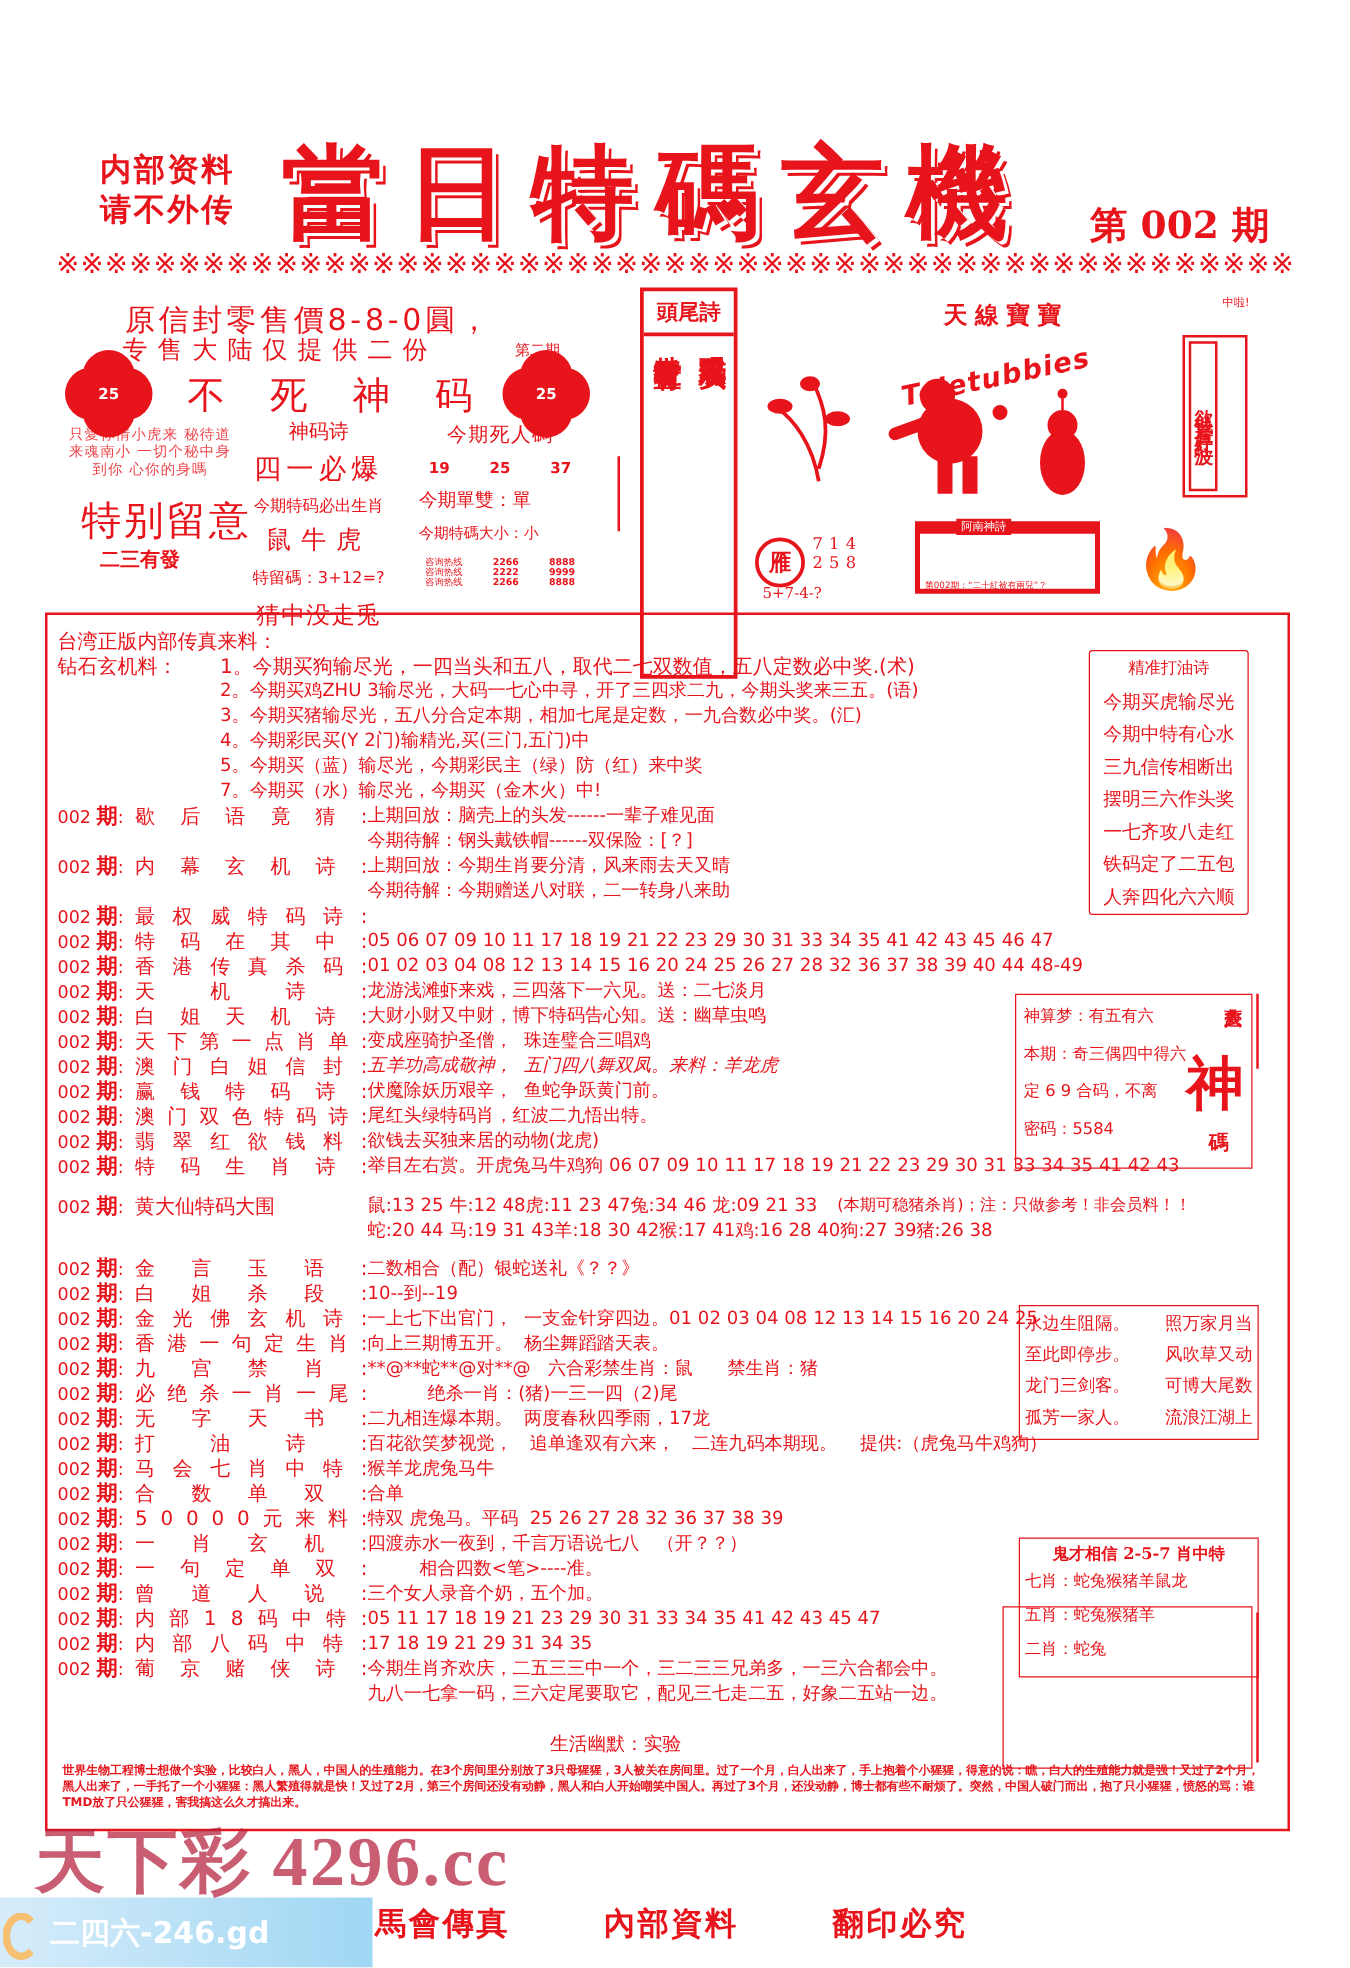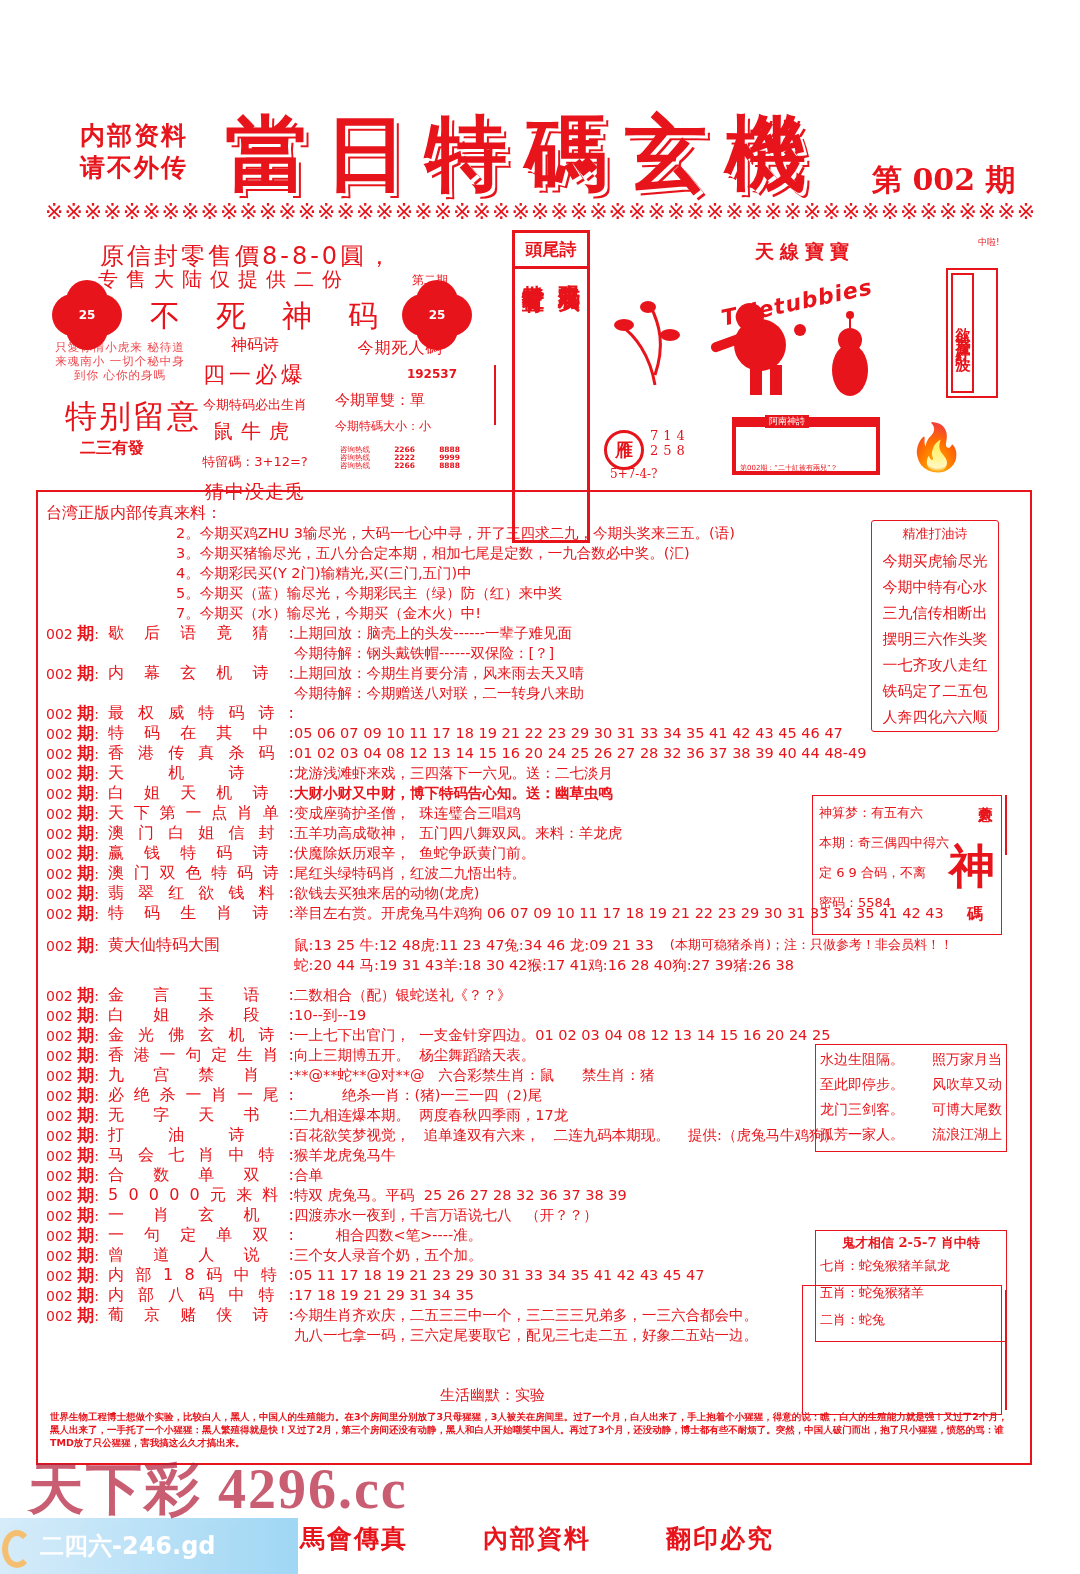--- a/index.html
+++ b/index.html
@@ -19,21 +19,21 @@
 .ersan{left:80px;top:438px;font-size:16px;font-weight:bold}
 .poem-c{left:195px;top:335px;width:120px;text-align:center}
 .poem-c .t1{font-size:16px}
 .poem-c .t2{font-size:22px;margin-top:4px;letter-spacing:4px}
 .poem-c .t3{font-size:13px;margin-top:6px;white-space:nowrap;margin-left:-15px;width:150px}
 .poem-c .t4{font-size:20px;margin-top:4px;letter-spacing:8px}
 .poem-c .t5{font-size:13px;margin-top:8px;white-space:nowrap}
 .poem-c .t6{font-size:19px;margin-top:8px;letter-spacing:1px}
 .right-block{left:335px;top:338px;width:130px}
 .right-block .r1{font-size:16px;letter-spacing:1px;text-align:center}
-.right-block .r2{display:flex;justify-content:flex-end;font-size:12px;font-weight:bold;margin-top:8px;padding:0 8px}
+.right-block .r2{display:flex;justify-content:space-between;font-size:12px;font-weight:bold;margin-top:8px;padding:0 8px}
 .right-block .r3{font-size:15px;margin-top:10px}
 .right-block .r4{font-size:12px;margin-top:8px}
 .tels{left:340px;top:446px;font-size:7.5px;line-height:8px;width:120px}
 .tels div{display:flex;justify-content:space-between}
 .tels b{color:#e8141b}
 .vline{left:494px;top:365px;width:2px;height:60px;background:#e8141b}
 .ht-box{left:512px;top:230px;width:78px;height:313px;border:3px solid #e8141b}
 .ht-title{border-bottom:3px solid #e8141b;font-size:17px;text-align:center;padding:5px 0;font-weight:bold}
 .ht-cols{display:flex;justify-content:space-around;padding-top:4px}
 .ht-col{writing-mode:vertical-rl;font-size:22px;font-weight:bold;line-height:28px;letter-spacing:-1px}
@@ -182,20 +182,24 @@
 <div class="abs zhong">中啦!</div>
 <div class="abs hong">
   <div class="hong-in">欲钱看婷紅波</div>
 </div>
 <div class="abs fire">🔥</div>
 
 <div class="abs main-box"></div>
 
 <div class="abs lines">
   <div class="row" style="font-size:16px">台湾正版内部传真来料：</div>
+  <div class="row" style="font-size:16px">
+    <span style="width:130px">钻石玄机料：</span>
+    <span>1。今期买狗输尽光，一四当头和五八，取代二七双数值，五八定数必中奖.(术)</span>
+  </div>
   <div class="row items">2。今期买鸡ZHU 3输尽光，大码一七心中寻，开了三四求二九，今期头奖来三五。(语)</div>
   <div class="row items">3。今期买猪输尽光，五八分合定本期，相加七尾是定数，一九合数必中奖。(汇)</div>
   <div class="row items">4。今期彩民买(Y 2门)输精光,买(三门,五门)中</div>
   <div class="row items">5。今期买（蓝）输尽光，今期彩民主（绿）防（红）来中奖</div>
   <div class="row items">7。今期买（水）输尽光，今期买（金木火）中!</div>
 
   <div id="rows1">
       <div class="row">
         <span class="pf"><span>002</span> <b>期</b>:</span>
         <span class="lbl">
@@ -280,21 +284,21 @@
       <div class="row">
         <span class="pf"><span>002</span> <b>期</b>:</span>
         <span class="lbl">
           <span>白</span>
           <span>姐</span>
           <span>天</span>
           <span>机</span>
           <span>诗</span>
           <span>:</span>
         </span>
-        <span class="val" style="white-space: pre; font-weight: bold;">大财小财又中财，博下特码告心知。送：幽草虫鸣</span>
+        <span class="val" style="white-space: pre;">大财小财又中财，博下特码告心知。送：幽草虫鸣</span>
       </div>
       <div class="row">
         <span class="pf"><span>002</span> <b>期</b>:</span>
         <span class="lbl">
           <span>天</span>
           <span>下</span>
           <span>第</span>
           <span>一</span>
           <span>点</span>
           <span>肖</span>
@@ -307,21 +311,21 @@
         <span class="pf"><span>002</span> <b>期</b>:</span>
         <span class="lbl">
           <span>澳</span>
           <span>门</span>
           <span>白</span>
           <span>姐</span>
           <span>信</span>
           <span>封</span>
           <span>:</span>
         </span>
-        <span class="val" style="white-space: pre;">五羊功高成敬神，  五门四八舞双凤。来料：羊龙虎</span>
+        <span class="val" style="white-space: pre; font-style: italic;">五羊功高成敬神，  五门四八舞双凤。来料：羊龙虎</span>
       </div>
       <div class="row">
         <span class="pf"><span>002</span> <b>期</b>:</span>
         <span class="lbl">
           <span>赢</span>
           <span>钱</span>
           <span>特</span>
           <span>码</span>
           <span>诗</span>
           <span>:</span>

